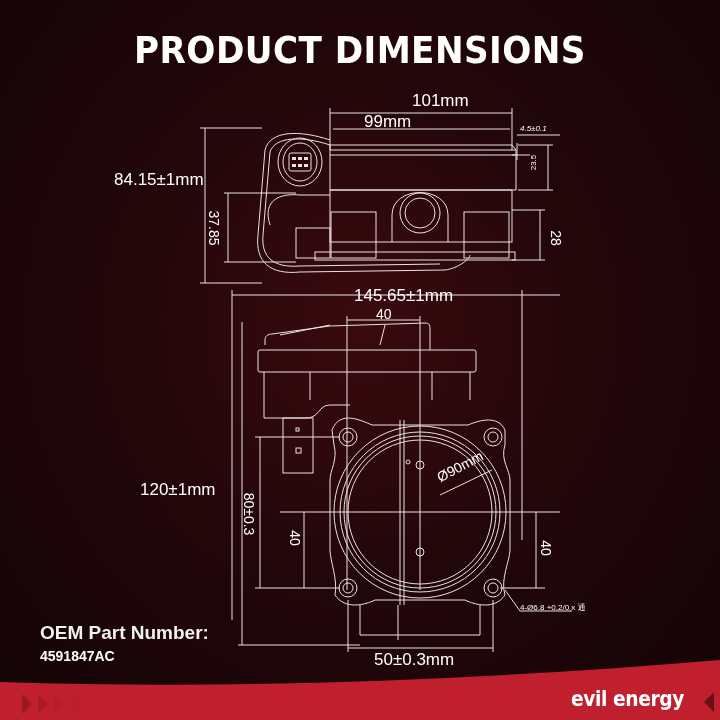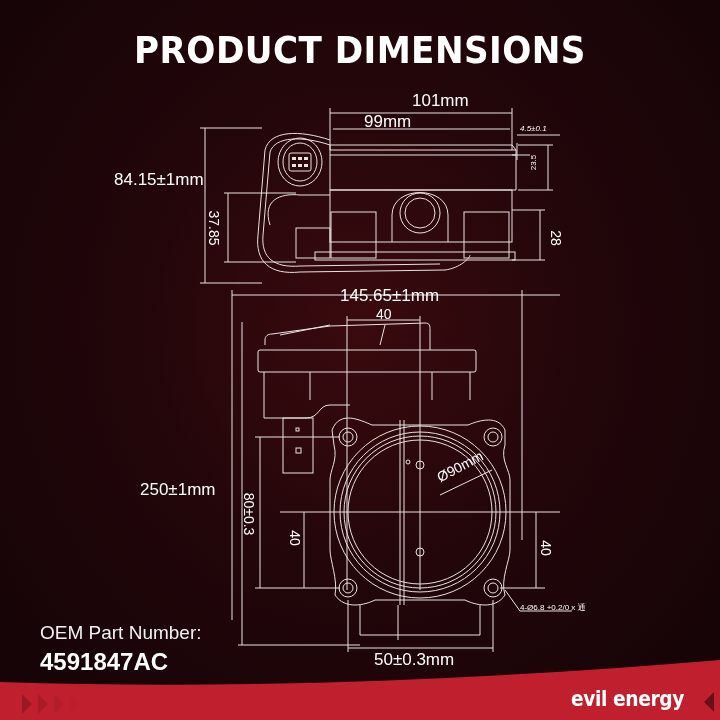--- a/index.html
+++ b/index.html
@@ -8,22 +8,22 @@
     font-family:"DejaVu Sans", sans-serif;color:#fff;}
   .title{position:absolute;top:28px;left:0;width:720px;text-align:center;
     font-family:"DejaVu Sans", sans-serif;font-weight:bold;font-size:38px;letter-spacing:0.5px;
     transform:scaleX(0.9);color:#fff;}
   .lbl{position:absolute;font-family:"Liberation Sans", sans-serif;color:#fff;white-space:nowrap;}
   .dim-lg{font-size:17px;}
   .dim-md{font-size:14px;}
   .dim-sm{font-size:8px;font-family:"Liberation Sans Narrow","Liberation Sans", sans-serif;}
   .vert{transform:rotate(90deg);transform-origin:center;}
   svg.drw{position:absolute;left:0;top:0;}
-  .oem-label{position:absolute;left:40px;top:622px;font-size:19px;font-family:"Liberation Sans", sans-serif;color:#f2f2f2;}
-  .oem-value{position:absolute;left:40px;top:648px;font-size:24px;font-weight:bold;font-family:"Liberation Sans", sans-serif;color:#fff;}
+  .oem-label{position:absolute;left:40px;top:622px;font-size:19px;font-family:"Liberation Sans", sans-serif;color:#f2f2f2;font-weight:bold;}
+  .oem-value{position:absolute;left:40px;top:648px;font-size:14px;font-weight:bold;font-family:"Liberation Sans", sans-serif;color:#fff;}
   .footer{position:absolute;left:0;top:0;width:720px;height:720px;pointer-events:none;}
   .brand{position:absolute;right:36px;top:686px;font-family:"DejaVu Sans", sans-serif;font-weight:bold;font-size:22px;color:#fff;letter-spacing:-0.5px;transform:scaleX(0.85);transform-origin:right center;}
 </style>
 </head>
 <body>
 
 <div class="title">PRODUCT DIMENSIONS</div>
 
 <svg class="drw" width="720" height="720" viewBox="0 0 720 720" fill="none" stroke="#e9e2e2" stroke-width="1">
 
@@ -152,23 +152,23 @@
 </svg>
 
 <div class="lbl dim-lg" style="left:384px;top:91px;margin-left:28px;">101mm</div>
 <div class="lbl dim-lg" style="left:364px;top:112px;">99mm</div>
 <div class="lbl dim-sm" style="left:520px;top:124px;font-style:italic;">4.5±0.1</div>
 <div class="lbl dim-sm" style="left:526px;top:158px;transform:rotate(-90deg);">23.5</div>
 <div class="lbl dim-lg" style="left:102px;top:170px;margin-left:12px;">84.15±1mm</div>
 <div class="lbl dim-md vert" style="left:196px;top:220px;">37.85</div>
 <div class="lbl dim-md vert" style="left:548px;top:230px;">28</div>
 
-<div class="lbl dim-lg" style="left:340px;top:286px;">145.65±1mm</div>
+<div class="lbl dim-lg" style="left:354px;top:286px;">145.65±1mm</div>
 <div class="lbl dim-md" style="left:376px;top:306px;">40</div>
-<div class="lbl dim-lg" style="left:140px;top:480px;">250±1mm</div>
+<div class="lbl dim-lg" style="left:140px;top:480px;">120±1mm</div>
 <div class="lbl dim-md vert" style="left:228px;top:506px;">80±0.3</div>
 <div class="lbl dim-md vert" style="left:287px;top:530px;">40</div>
 <div class="lbl dim-md vert" style="left:538px;top:540px;">40</div>
 <div class="lbl dim-md" style="left:438px;top:470px;transform:rotate(-28deg);transform-origin:left center;">Ø90mm</div>
 <div class="lbl dim-sm" style="left:520px;top:602px;text-align:right;">4-Ø6.8 +0.2/0 x 通</div>
 <div class="lbl dim-lg" style="left:374px;top:650px;">50±0.3mm</div>
 
 <div class="oem-label">OEM Part Number:</div>
 <div class="oem-value">4591847AC</div>
 

